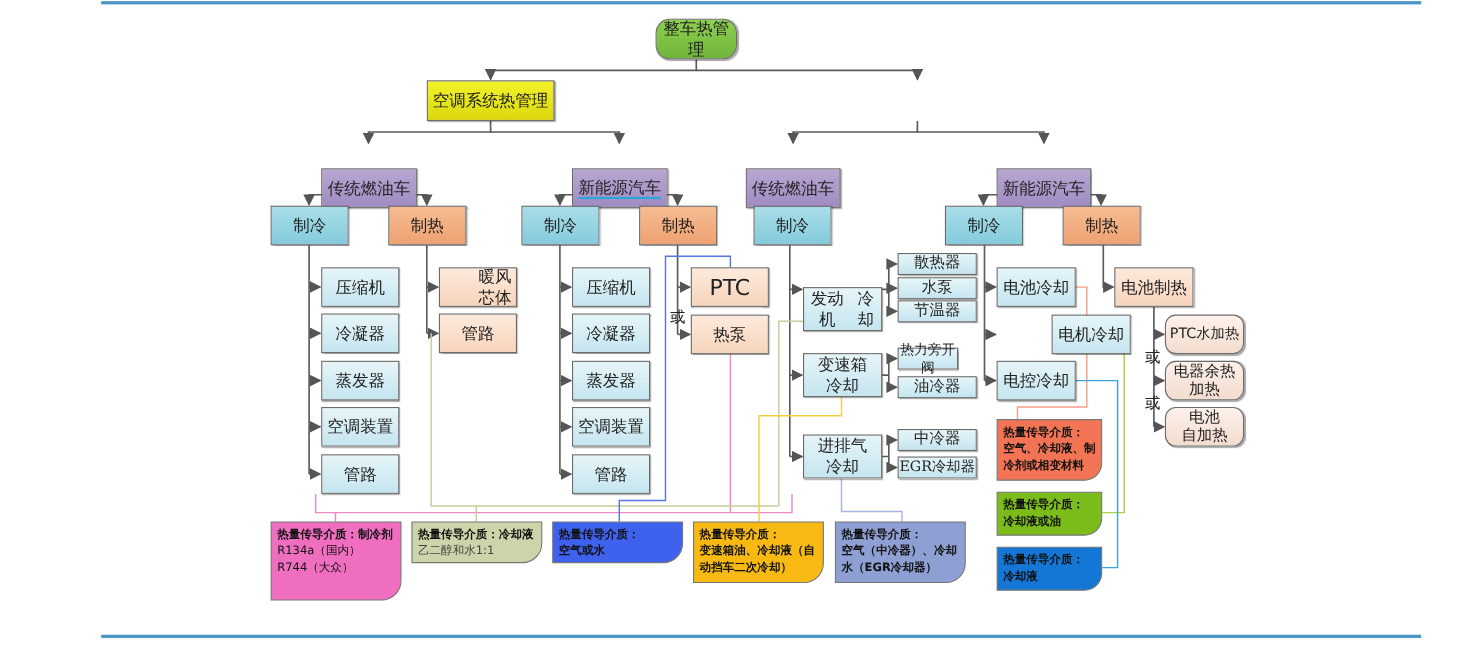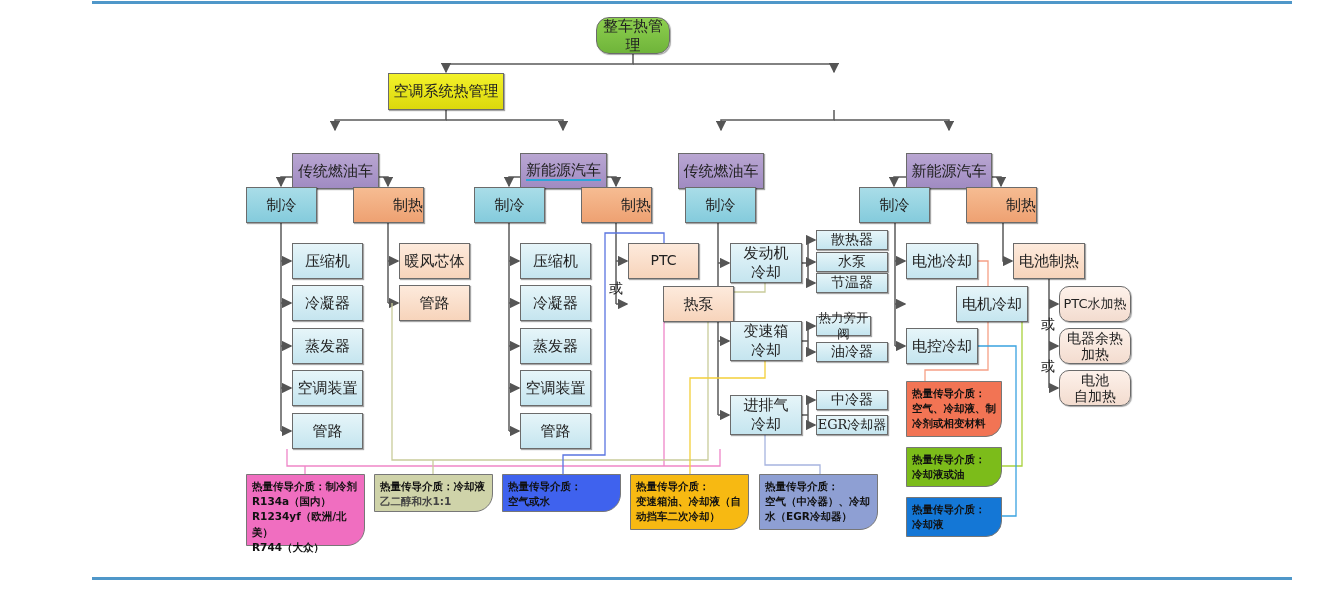--- a/index.html
+++ b/index.html
@@ -7,32 +7,32 @@
          font-family:"DejaVu Serif", serif; }
   .rule { position:absolute; left:92px; width:1200px; height:3px; background:#4f97c9; }
   #diagram { position:absolute; left:0; top:0; width:1334px; height:594px; }
   .box { position:absolute; display:flex; align-items:center; justify-content:center;
          text-align:center; box-sizing:border-box; border:1px solid #6b6b6b;
          font-size:15px; color:#222; line-height:1.25; box-shadow:1px 1px 1px rgba(0,0,0,0.35); }
   .lvl0 { background:linear-gradient(#8ed04f,#6fb43a);border-radius:13px; }
   .lvl1 { background:linear-gradient(#f3f22a,#dcd80c); }
   .lvl2 { background:linear-gradient(#b9a6d2,#a08bc2);margin-top:22px; }
   .cool { background:linear-gradient(#a9dde8,#84cbdc); }
-  .heat { background:linear-gradient(#f6bc92,#eea172);justify-content:flex-end; }
+  .heat { background:linear-gradient(#f6bc92,#eea172); }
   .cleaf { background:linear-gradient(#e6f5f9,#c5e5ef); }
   .hleaf { background:linear-gradient(#fdeadc,#f7d4bb); }
   .hleaf2 { background:linear-gradient(#fdf1ea,#f3dccf);border-radius:10px; }
   .leafsm { font-size:14px; }
   .sans { font-family:"DejaVu Sans", sans-serif; }
   .or { position:absolute; font-size:14px; color:#222; }
   .note { position:absolute; box-sizing:border-box; padding:4px 4px 0 5px;
           font-family:"DejaVu Sans", sans-serif; font-size:10.5px; line-height:1.45;
           color:#111; border:1px solid #777; }
   .note .t { font-weight:bold; }
-  .note .sub { font-weight:bold; }
+  .note .sub { font-weight:normal; }
   .underline-wavy { border-bottom:2px solid #2aa6d9; }
   svg#lines { position:absolute; left:0; top:0; }
 </style>
 </head>
 <body>
 
 <div class="rule" style="top:1px;"></div>
 <div class="rule" style="top:577px;"></div>
 
 <div id="diagram">
@@ -163,21 +163,21 @@
   <div class="box cleaf" style="left:292px;top:328px;width:71px;height:36px;">
       <span>蒸发器</span>
     </div>
   <div class="box cleaf" style="left:292px;top:370px;width:71px;height:36px;">
       <span>空调装置</span>
     </div>
   <div class="box cleaf" style="left:292px;top:413px;width:71px;height:36px;">
       <span>管路</span>
     </div>
 
-  <div class="box hleaf" style="left:399px;top:243px;width:71px;height:36px;">
+  <div class="box hleaf" style="left:399px;top:243px;width:71px;height:36px;padding-left:31px;">
       <span>暖风芯体</span>
     </div>
   <div class="box hleaf" style="left:399px;top:285px;width:71px;height:36px;">
       <span>管路</span>
     </div>
 
   <div class="box cleaf" style="left:520px;top:243px;width:71px;height:36px;">
       <span>压缩机</span>
     </div>
   <div class="box cleaf" style="left:520px;top:285px;width:71px;height:36px;">
@@ -186,29 +186,29 @@
   <div class="box cleaf" style="left:520px;top:328px;width:71px;height:36px;">
       <span>蒸发器</span>
     </div>
   <div class="box cleaf" style="left:520px;top:370px;width:71px;height:36px;">
       <span>空调装置</span>
     </div>
   <div class="box cleaf" style="left:520px;top:413px;width:71px;height:36px;">
       <span>管路</span>
     </div>
 
-  <div class="box hleaf sans" style="left:628px;top:243px;width:71px;height:36px;font-size:14px;">
+  <div class="box hleaf sans" style="left:628px;top:243px;width:71px;height:36px;font-size:20px;">
       <span>PTC</span>
     </div>
-  <div class="box hleaf" style="left:628px;top:286px;width:71px;height:36px;margin-left:35px;">
+  <div class="box hleaf" style="left:628px;top:286px;width:71px;height:36px;">
       <span>热泵</span>
     </div>
   <div class="or" style="left:609px;top:280px;">或</div>
 
-  <div class="box cleaf" style="left:730px;top:243px;width:72px;height:40px;flex-direction:column;">
+  <div class="box cleaf" style="left:730px;top:261px;width:72px;height:40px;">
       <span>发动机</span>
       <span>冷却</span>
     </div>
   <div class="box cleaf" style="left:730px;top:321px;width:72px;height:40px;flex-direction:column;">
       <span>变速箱</span>
       <span>冷却</span>
     </div>
   <div class="box cleaf" style="left:730px;top:395px;width:72px;height:40px;flex-direction:column;">
       <span>进排气</span>
       <span>冷却</span>
@@ -259,21 +259,20 @@
   <div class="box hleaf2" style="left:1059px;top:370px;width:72px;height:36px;flex-direction:column;font-size:14px;line-height:1.15;">
       <span>电池</span>
       <span>自加热</span>
     </div>
   <div class="or" style="left:1041px;top:316px;">或</div>
   <div class="or" style="left:1041px;top:358px;">或</div>
 
   <div class="note" style="left:246px;top:474px;width:119px;height:72px;background:#f06ec0;border-radius:0 0 18px 0;">
     <div class="t">热量传导介质：制冷剂</div>
     <div class="sub">R134a（国内）</div>
-    <div class="sub">R1234yf（欧洲/北美）</div>
     <div class="sub">R744（大众）</div>
   </div>
   <div class="note" style="left:374px;top:474px;width:119px;height:38px;background:#cfd3a9;border-radius:0 0 18px 0;">
     <div class="t">热量传导介质：冷却液</div>
     <div class="sub" style="color:#444;">乙二醇和水1:1</div>
   </div>
   <div class="note" style="left:502px;top:474px;width:119px;height:38px;background:#3f62ee;border-radius:0 0 18px 0;">
     <div class="t">热量传导介质：</div>
     <div class="t">空气或水</div>
   </div>

